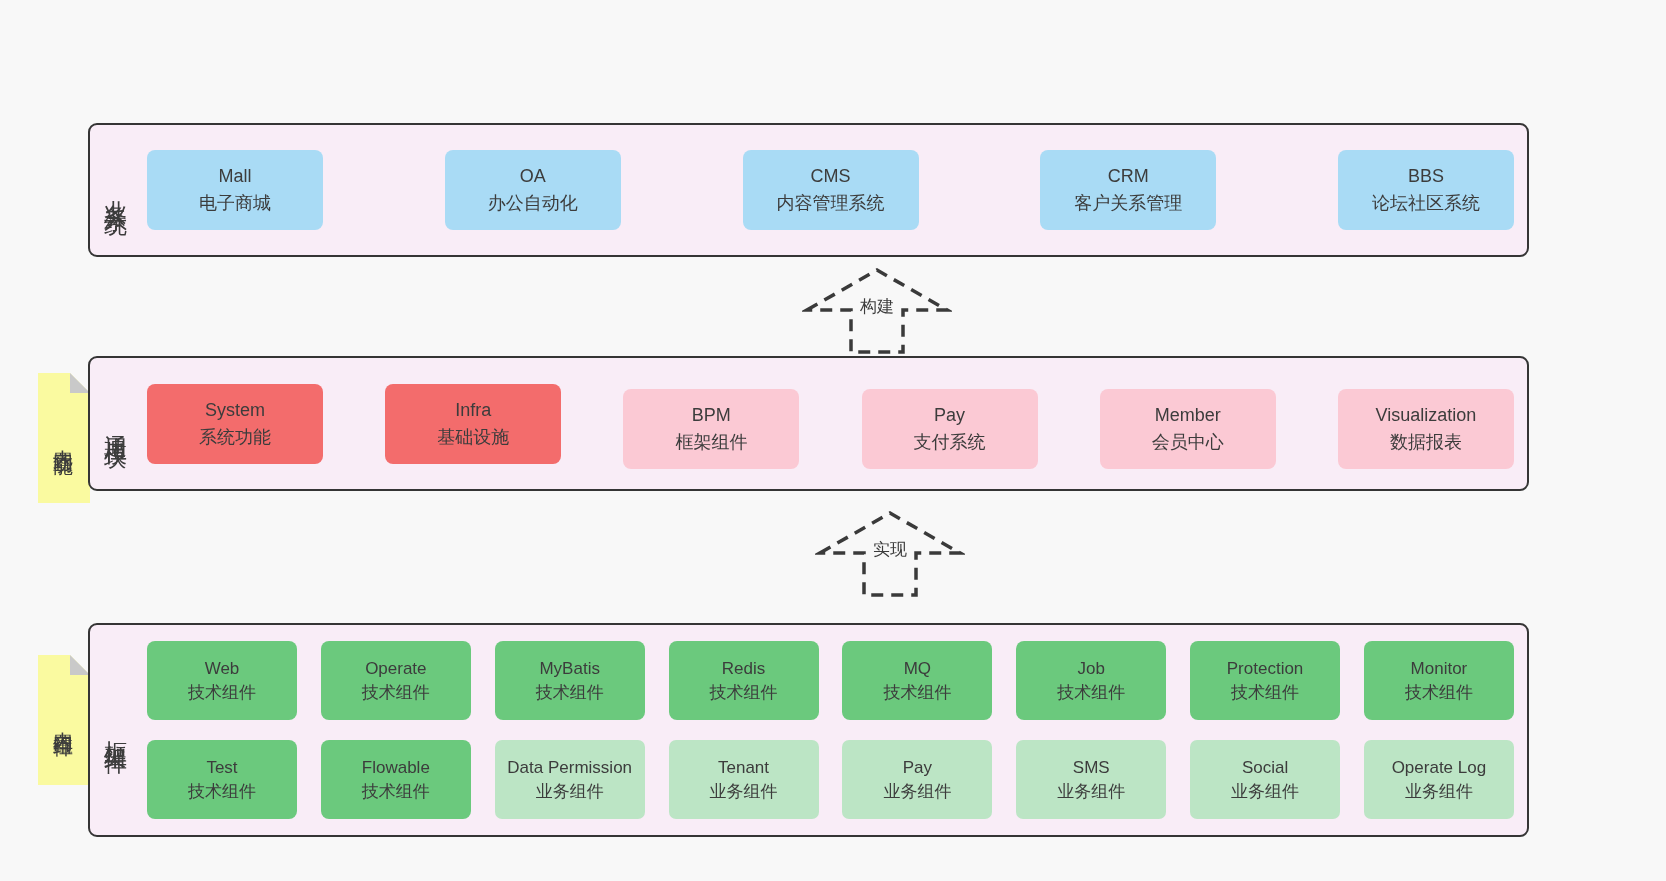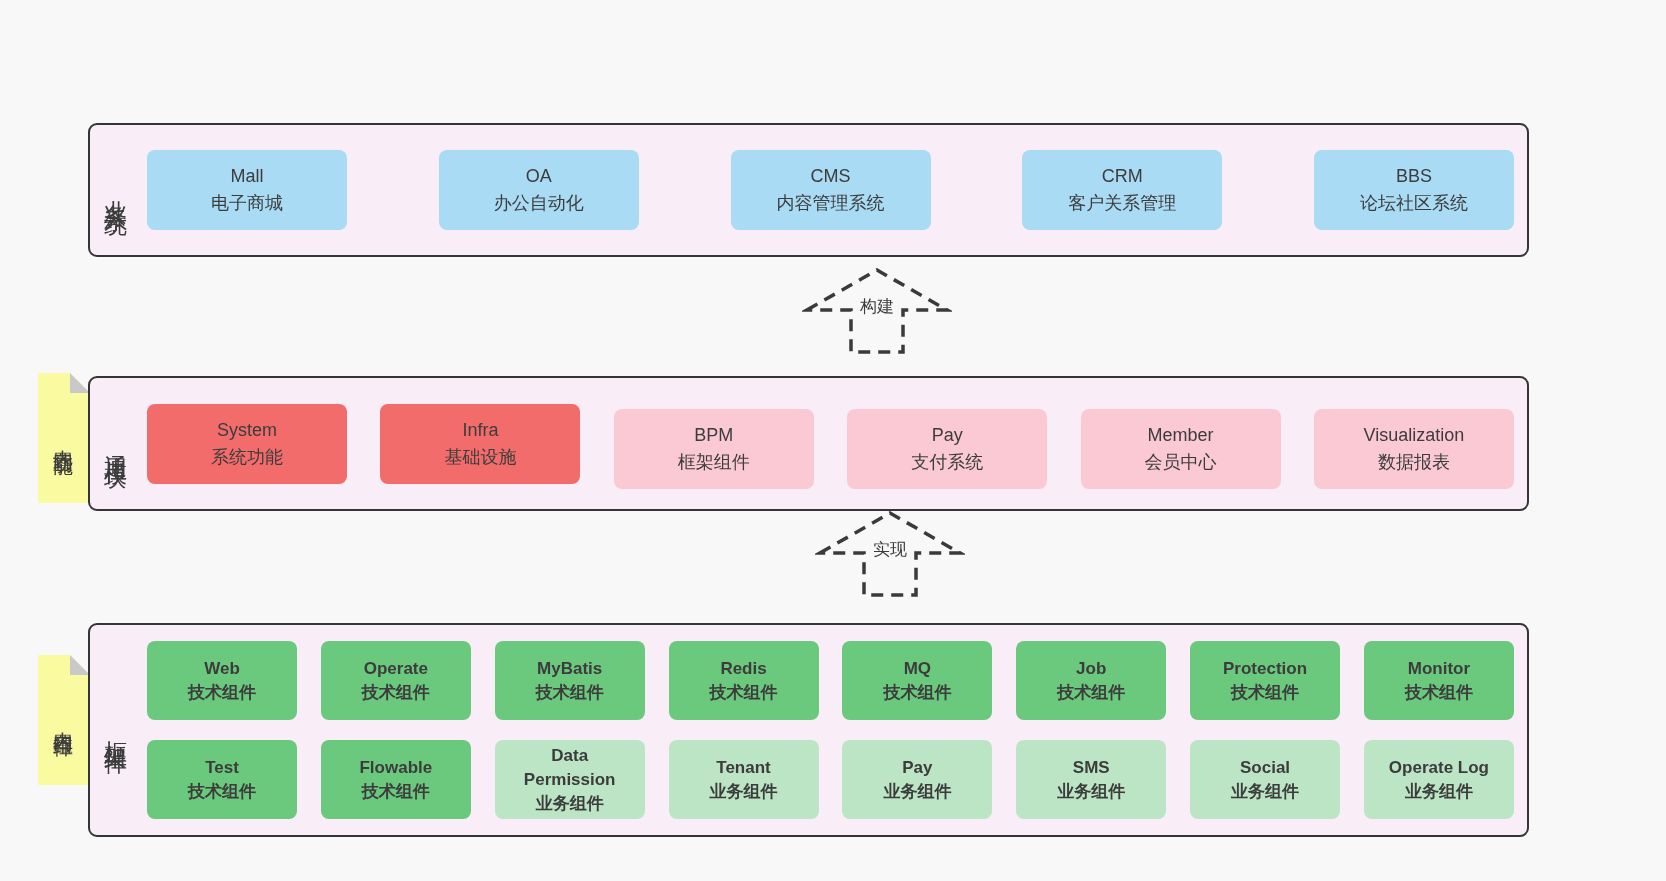--- a/index.html
+++ b/index.html
@@ -21,48 +21,48 @@
     width:1666px;height:881px;position:relative;overflow:hidden;
     font-family:"Liberation Sans","DejaVu Sans",sans-serif;
     color:var(--text);
   }
   .panel{
     position:absolute;left:88px;width:1441px;box-sizing:border-box;
     background:var(--panel-bg);border:2px solid var(--border);border-radius:9px;
     z-index:1;
   }
   #panel-business{top:123px;height:134px;}
-  #panel-modules{top:376px;height:135px;}
+  #panel-modules{top:356px;height:135px;}
   #panel-components{top:623px;height:214px;}
   .panel-label{
     position:absolute;left:11px;top:50%;transform:translateY(-50%);
     writing-mode:vertical-rl;text-orientation:upright;
     font-size:23px;letter-spacing:4px;color:var(--text);white-space:nowrap;
   }
   .boxes{
     position:absolute;left:57px;right:13px;top:0;bottom:0;
     display:flex;align-items:center;justify-content:space-between;
   }
   .boxes-rows{
     position:absolute;left:57px;right:13px;top:16px;bottom:16px;
-    display:flex;flex-direction:column;justify-content:space-between;font-weight:bold;
+    display:flex;flex-direction:column;justify-content:space-between;
   }
   .boxes-row{display:flex;justify-content:space-between;}
   .box{
     border-radius:8px;box-sizing:border-box;
     display:flex;flex-direction:column;align-items:center;justify-content:center;
     text-align:center;color:var(--text);
   }
-  .box.wide{width:200px;height:80px;font-size:18px;line-height:27px;}
+  .box.wide{width:176px;height:80px;font-size:18px;line-height:27px;}
   .box.small{width:150px;height:79px;font-size:17px;line-height:24px;padding:0 9px;}
   .blue{background:var(--blue);}
   .red{background:var(--red);}
   .pink{background:var(--pink);margin-top:11px;}
   .green{background:var(--green);}
-  .light-green{background:var(--light-green);}
+  .light-green{background:var(--light-green);border-radius:7px;}
   .note{position:absolute;left:38px;width:52px;z-index:0;}
   #note-modules{top:373px;height:130px;}
   #note-components{top:655px;height:130px;}
   .note-body{
     position:absolute;inset:0;background:var(--yellow-note);
     clip-path:polygon(0 0,calc(100% - 20px) 0,100% 20px,100% 100%,0 100%);
   }
   .note-fold{
     position:absolute;top:0;right:0;width:20px;height:20px;
     background:var(--fold-gray);

